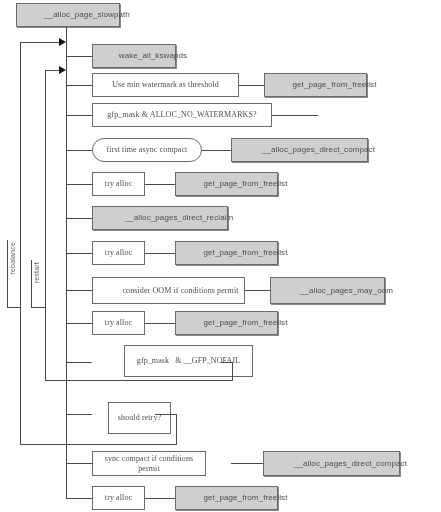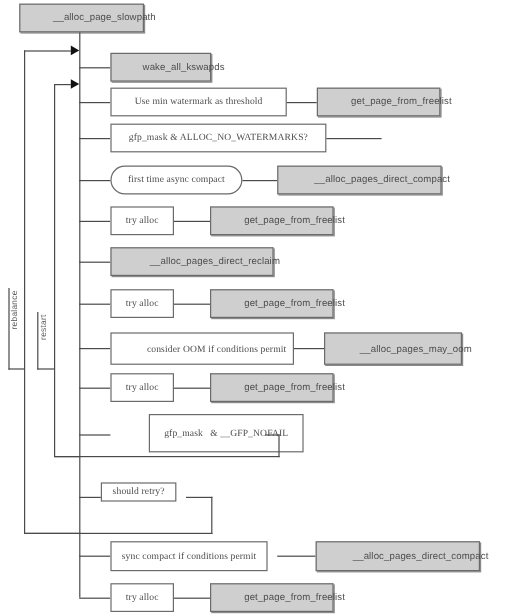--- a/index.html
+++ b/index.html
@@ -133,30 +133,30 @@
   <div class="node white" style="left:92px;top:345px;width:129px;height:32px;flex-direction:row;margin-left:32px;">
     <span>gfp_mask</span>
     <span>&amp; __GFP_NOFAIL</span>
   </div>
 
   <div class="ln h" style="left:221px;top:362px;width:12px;"></div>
   <div class="ln v" style="left:232px;top:362px;height:19px;"></div>
   <div class="ln h" style="left:45px;top:380px;width:188px;"></div>
 
   <div class="ln h" style="left:66px;top:414px;width:26px;"></div>
-  <div class="node white" style="left:84px;top:402px;width:63px;height:16px;text-align:right;">
+  <div class="node white" style="left:108px;top:402px;width:63px;height:32px;text-align:right;">
     <span>should retry?</span>
   </div>
 
   <div class="ln h" style="left:155px;top:414px;width:22px;"></div>
   <div class="ln v" style="left:176px;top:414px;height:31px;"></div>
   <div class="ln h" style="left:20px;top:444px;width:157px;"></div>
 
   <div class="ln h" style="left:66px;top:463px;width:26px;"></div>
-  <div class="node white" style="left:92px;top:451px;width:131px;height:25px;">
+  <div class="node white" style="left:92px;top:451px;width:114px;height:25px;">
     <span>sync compact if conditions permit</span>
   </div>
   <div class="ln h" style="left:231px;top:463px;width:32px;"></div>
   <div class="node gray" style="left:263px;top:451px;width:137px;height:25px;">
     <span>__alloc_pages_direct_compact</span>
   </div>
 
   <div class="ln h" style="left:66px;top:498px;width:26px;"></div>
   <div class="node white" style="left:92px;top:486px;width:53px;height:24px;">
     <span>try alloc</span>

